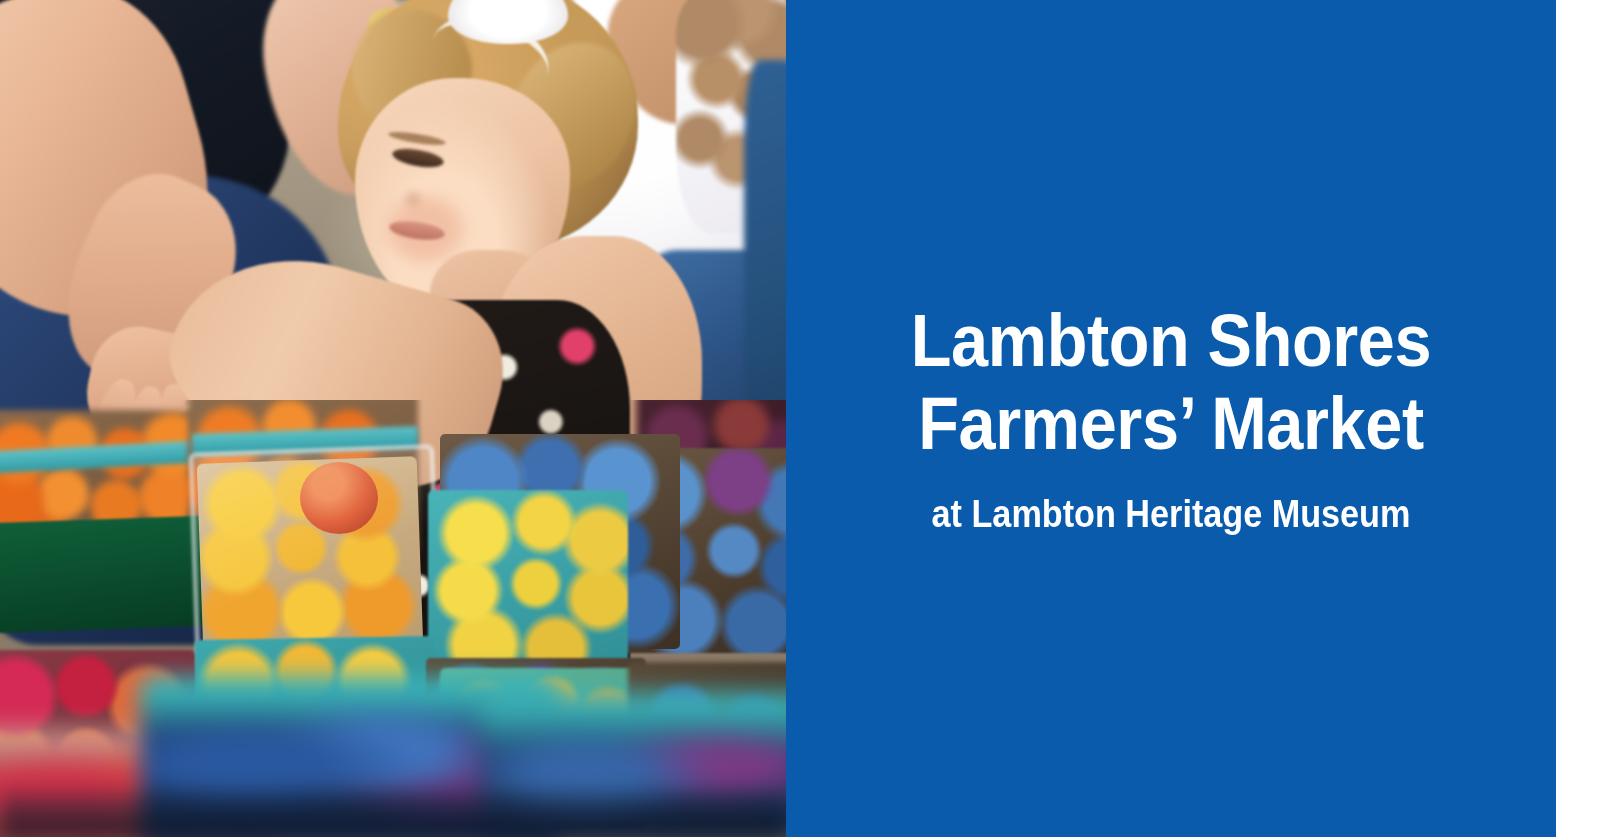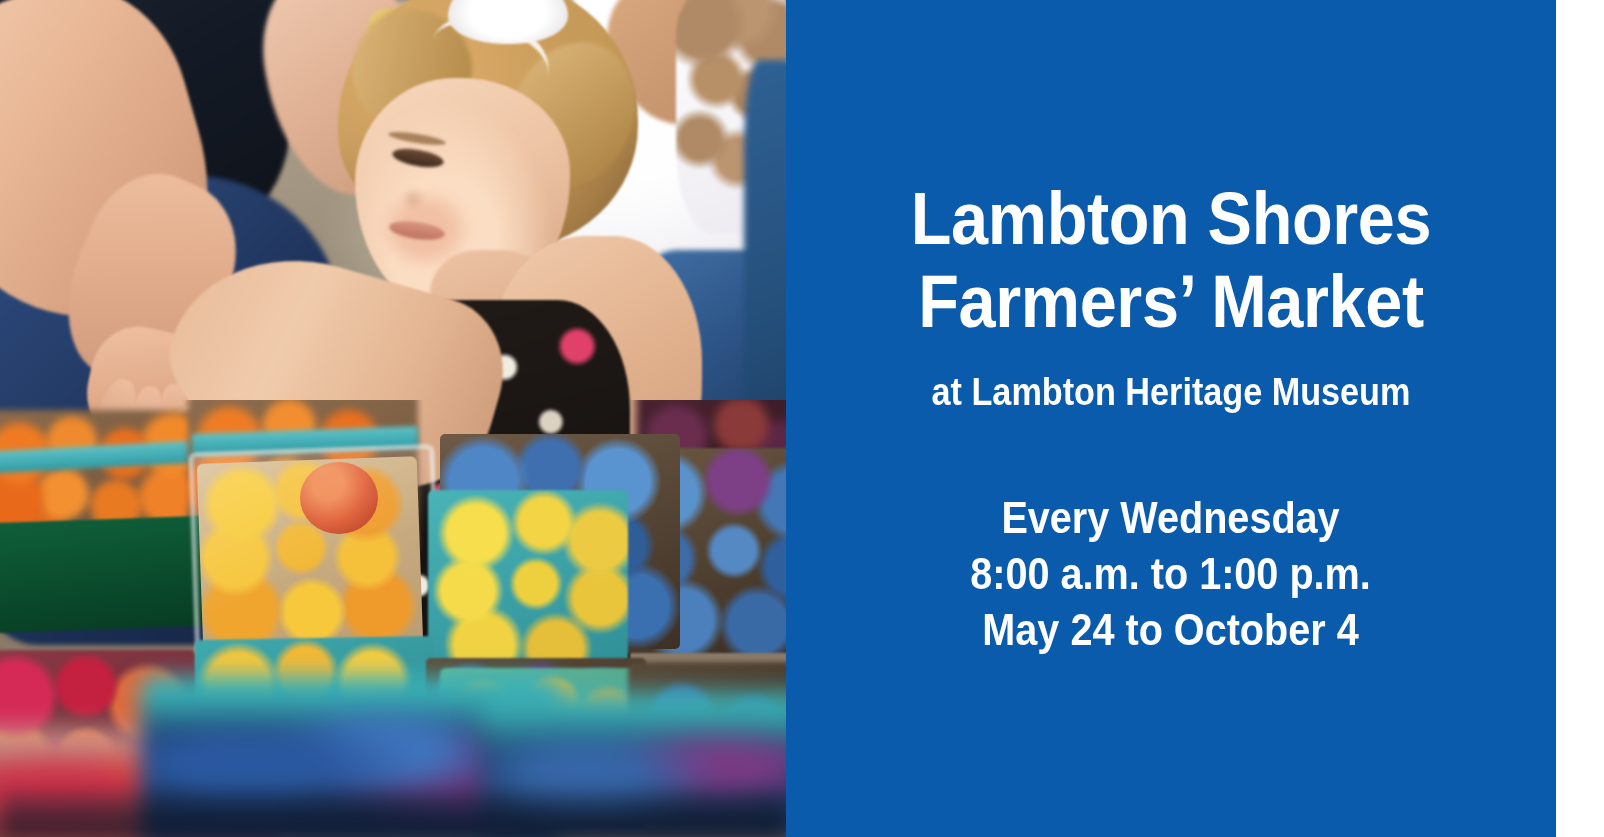--- a/index.html
+++ b/index.html
@@ -636,20 +636,15 @@
   </div>
 
   <div class="panel">
 
     <div class="title-block">
       <div class="title-line">Lambton Shores</div>
       <div class="title-line">Farmers’ Market</div>
       <div class="subtitle">at Lambton Heritage Museum</div>
     </div>
 
-    <div class="details">
-      <div class="detail-line">Every Wednesday</div>
-      <div class="detail-line">8:00 a.m. to 1:00 p.m.</div>
-      <div class="detail-line">May 24 to October 4</div>
-    </div>
 
   </div>
 </div>
 
 </body></html>

